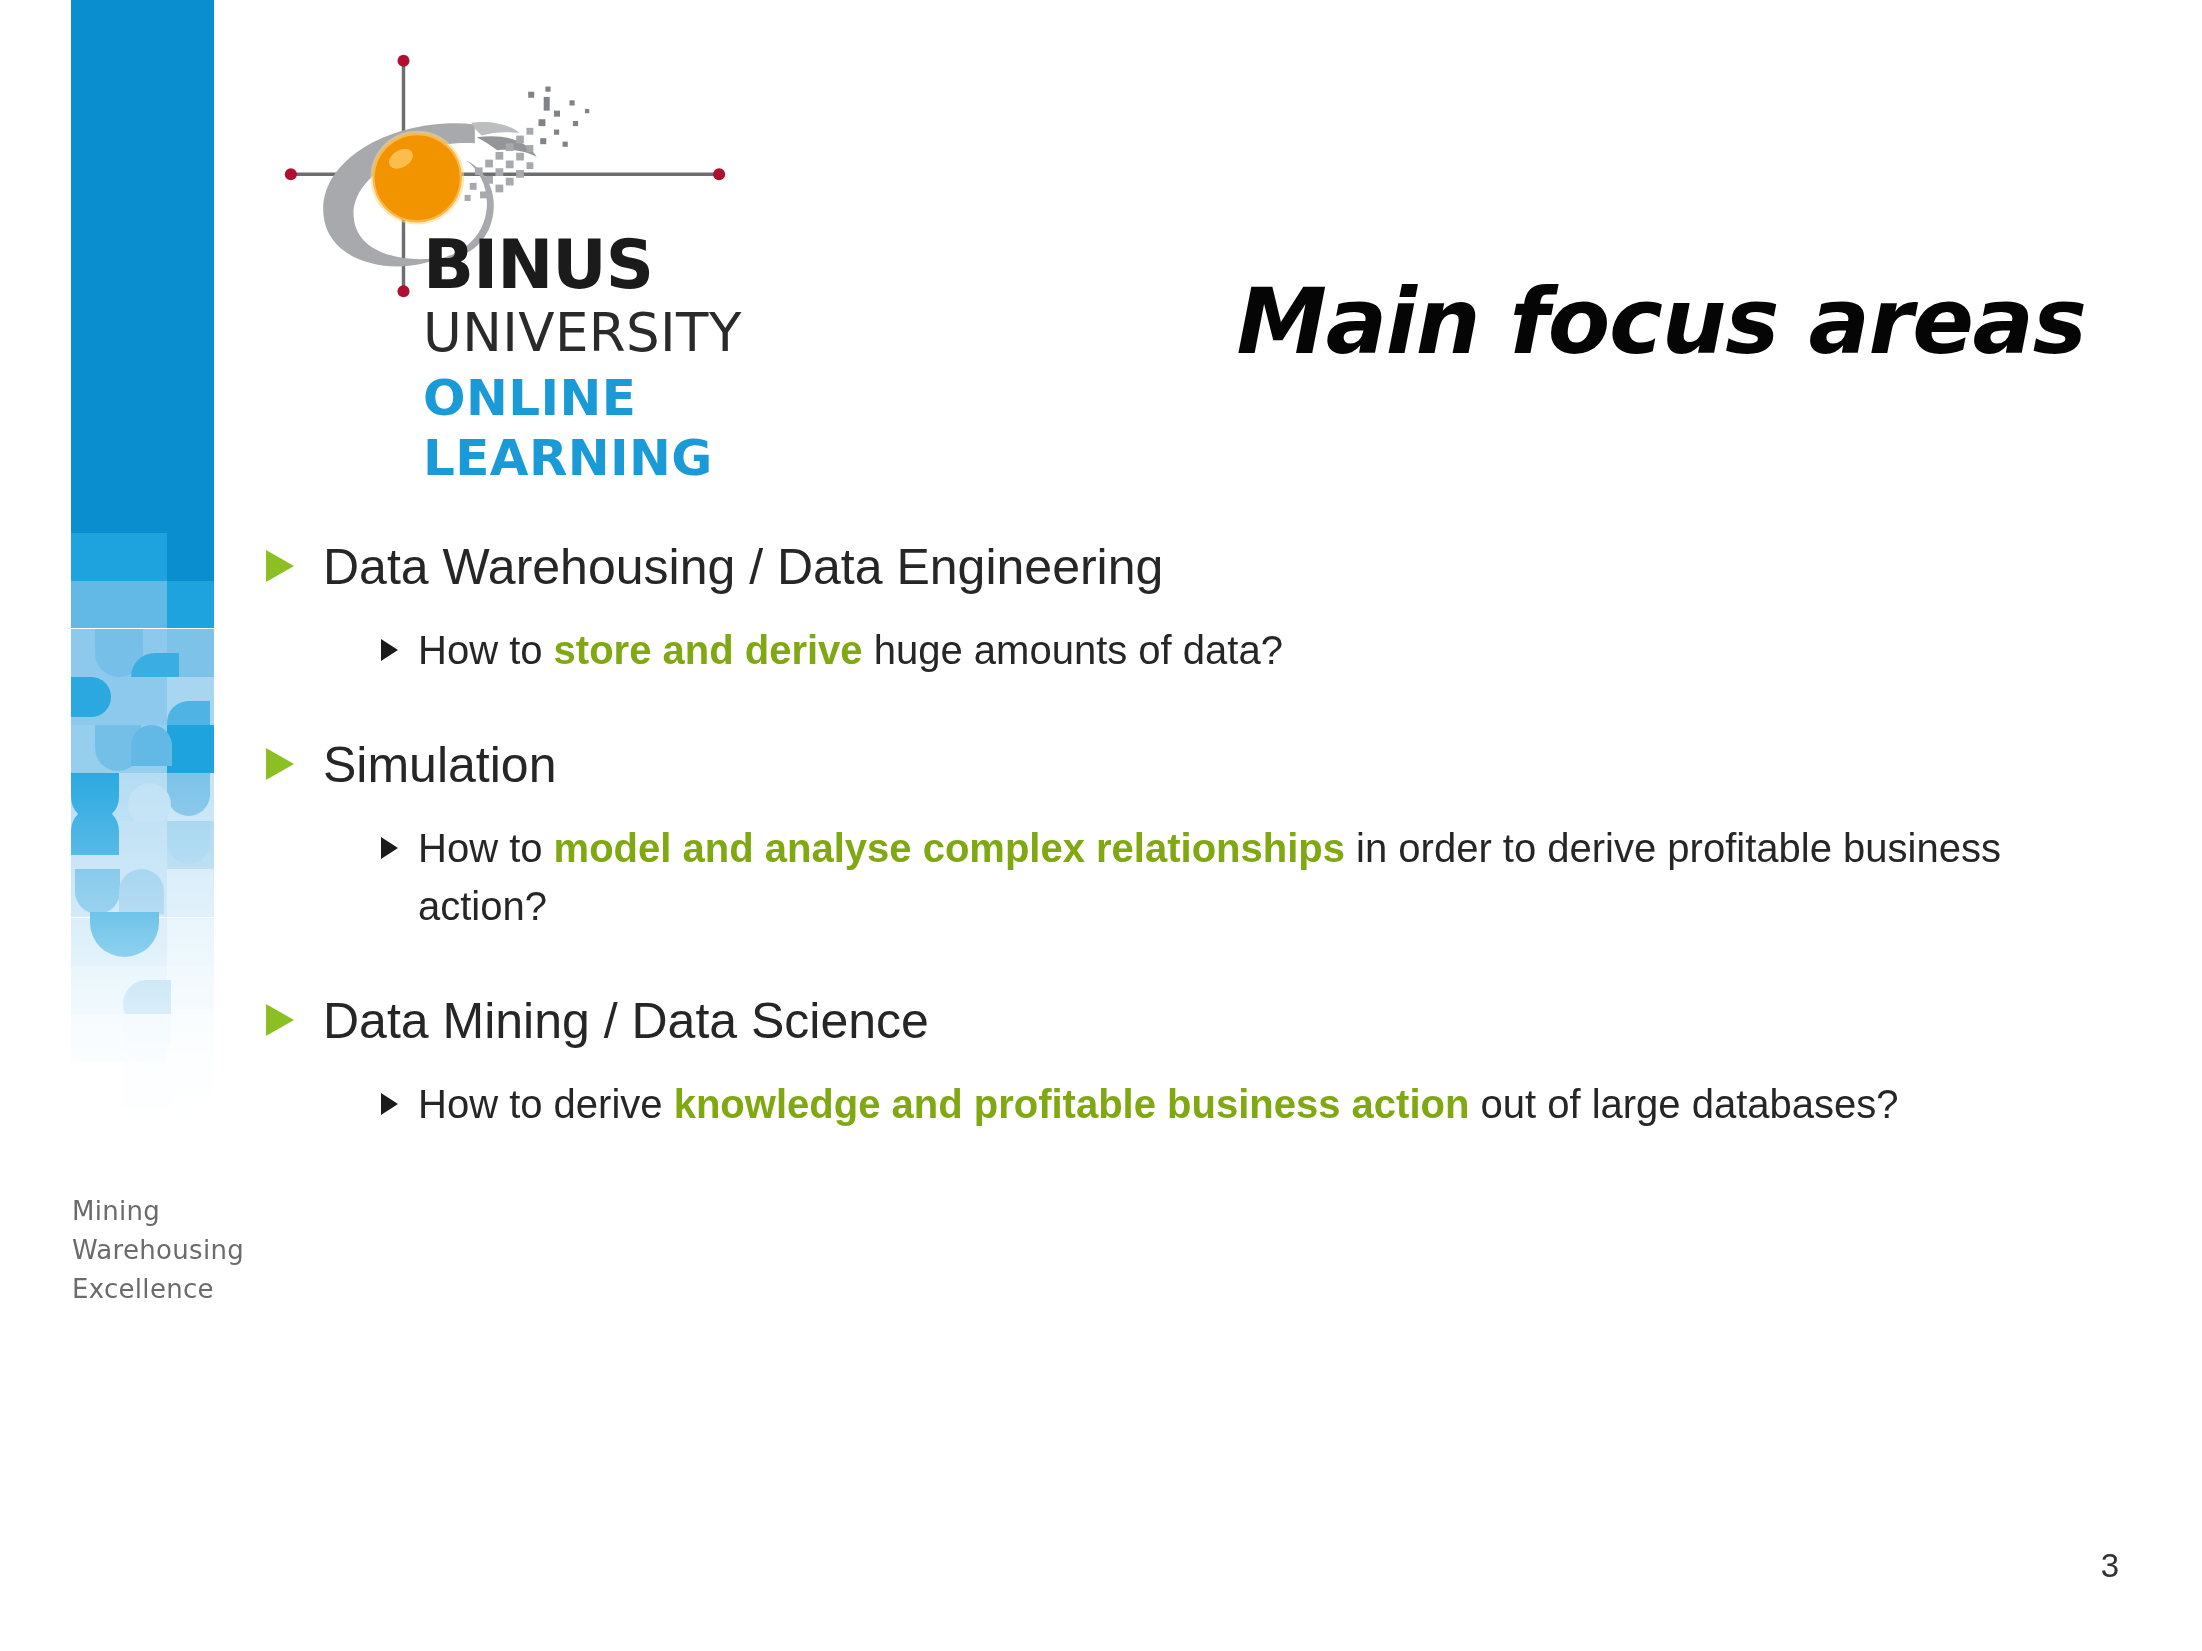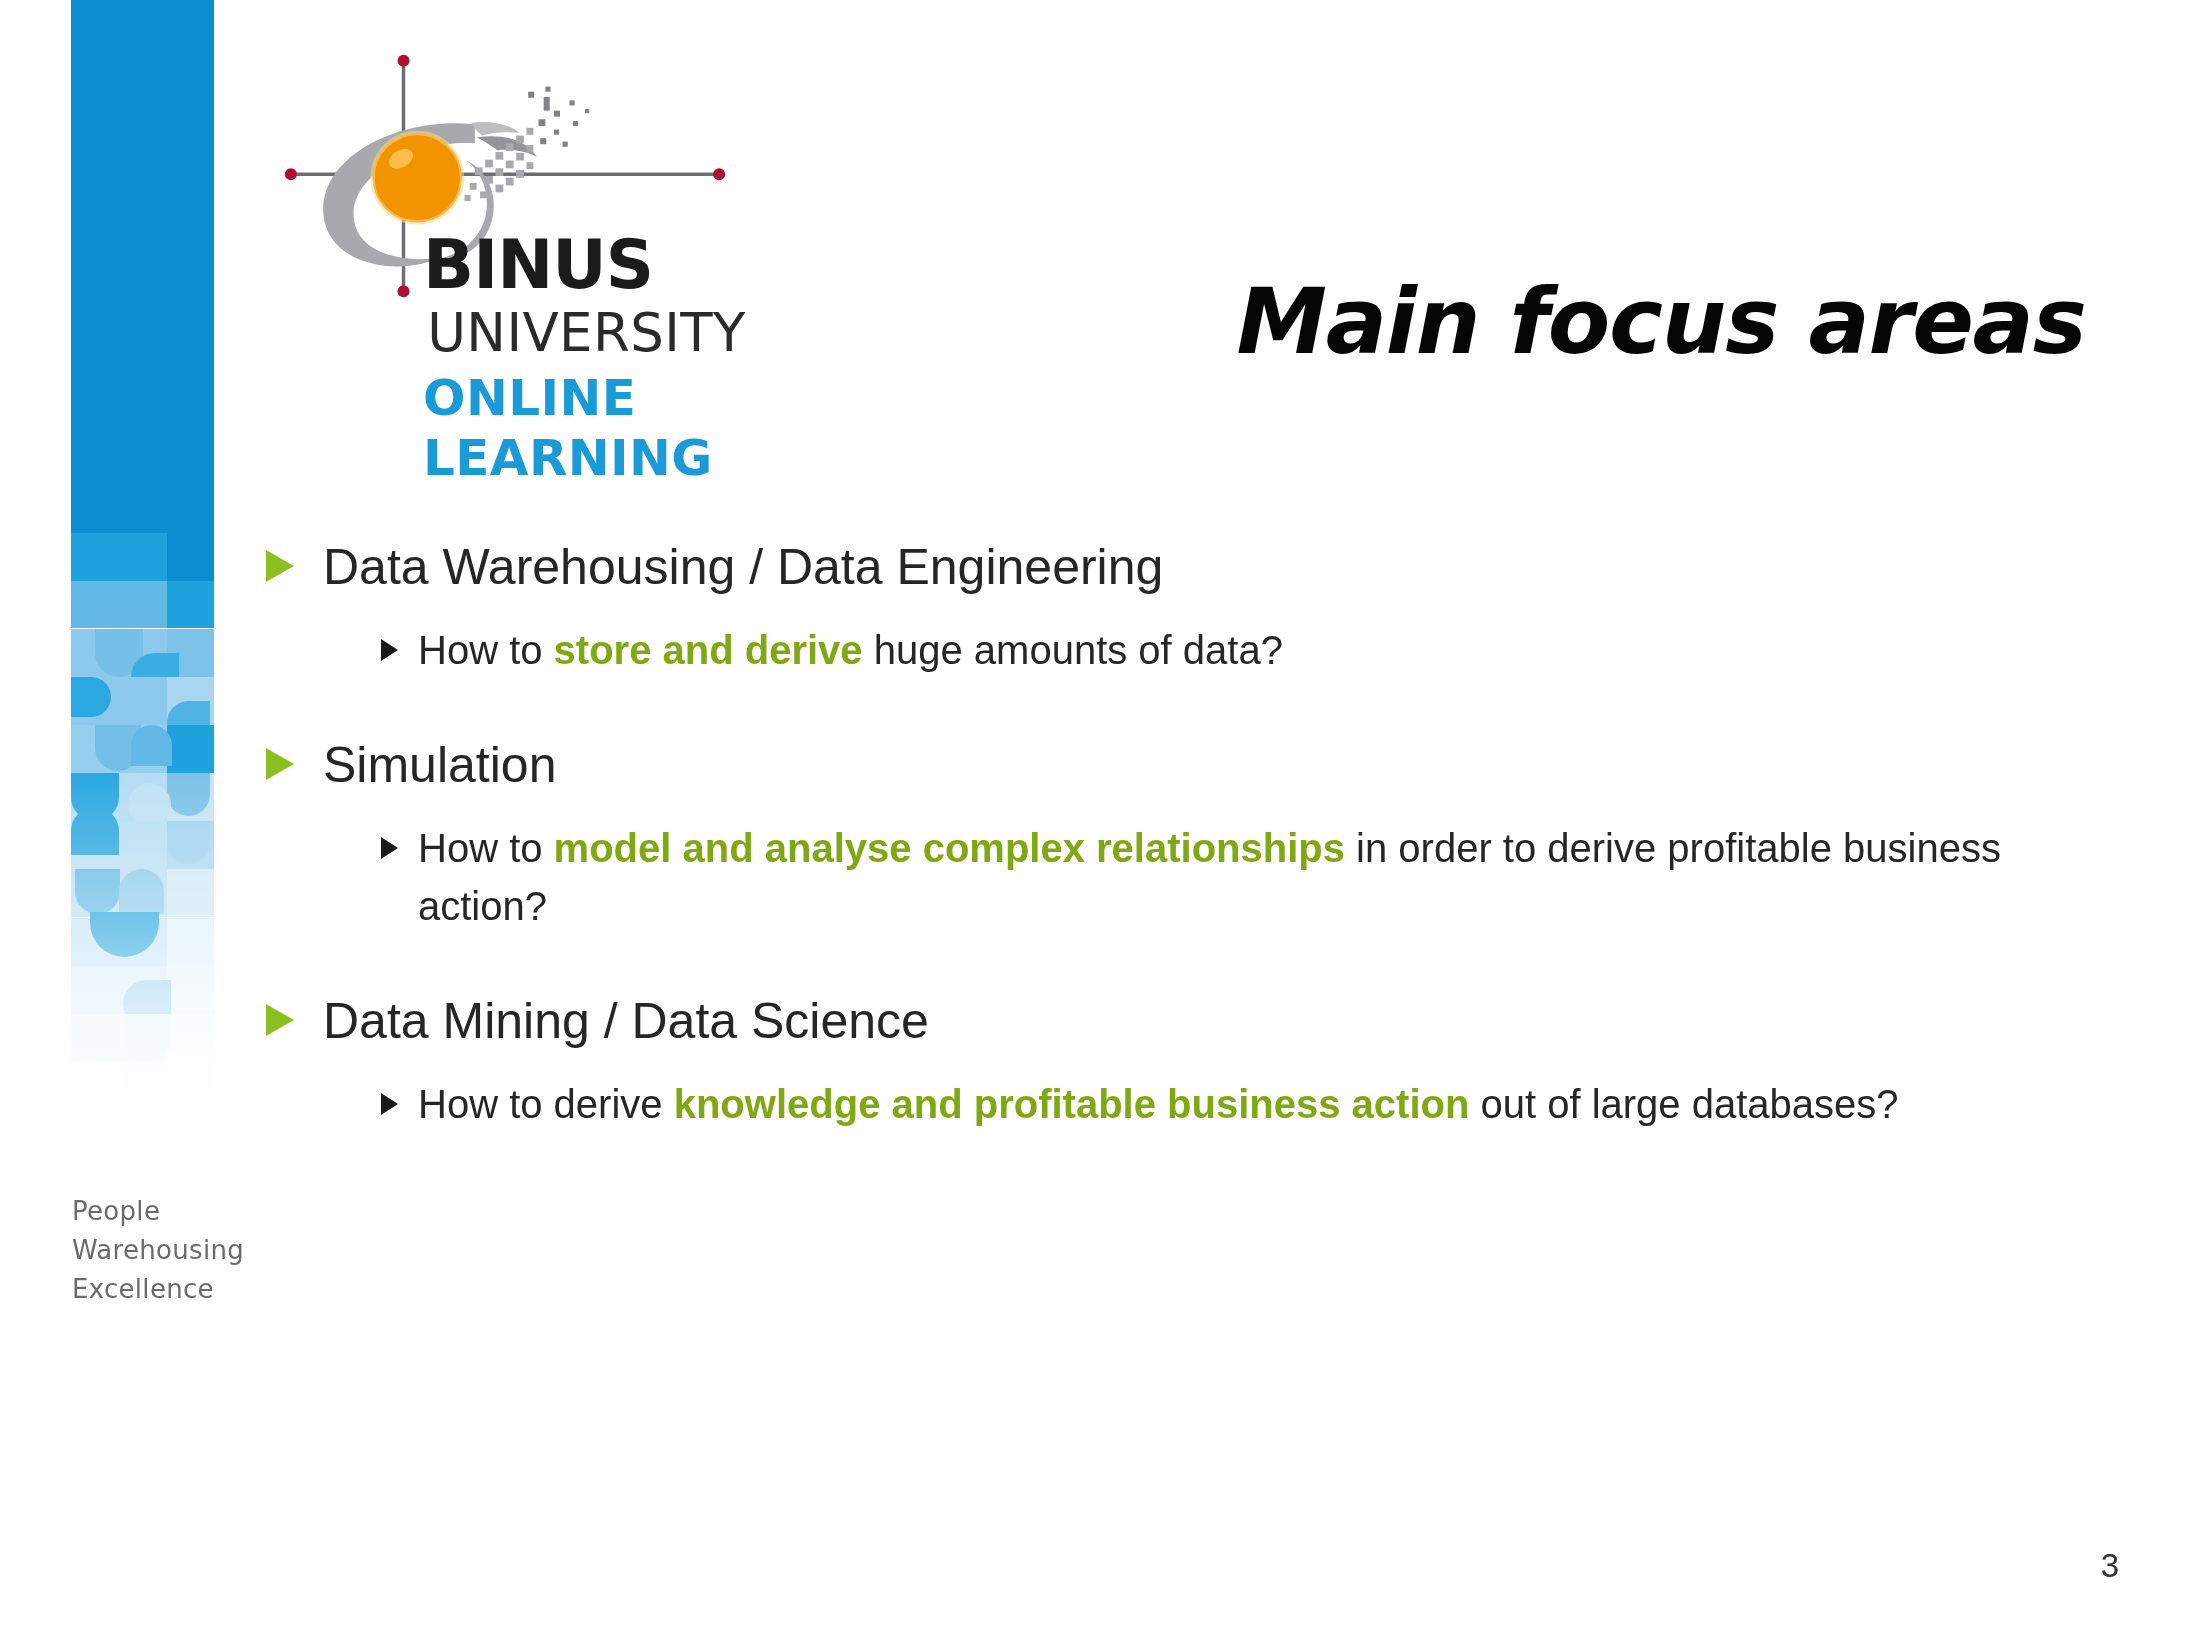--- a/index.html
+++ b/index.html
@@ -104,21 +104,20 @@
     letter-spacing: -0.9px;
   }
   .logo-university {
     font-family: "DejaVu Sans", sans-serif;
     font-weight: normal;
     font-size: 53px;
     line-height: 64px;
     color: #2a2a2a;
     letter-spacing: 0.4px;
     margin-top: 1.7px;
-    text-align: center;
   }
   .logo-online, .logo-learning {
     font-family: "DejaVu Sans", sans-serif;
     font-weight: bold;
     font-size: 50px;
     line-height: 60px;
     color: #1a9ad7;
     letter-spacing: 0.4px;
   }
   .logo-online { margin-top: 3.4px; }
@@ -262,21 +261,21 @@
       <div class="cell" style="left:96px;top:481px;width:47px;height:48px;background:#eef8fd;"></div>
       <div class="cell" style="left:52px;top:481px;width:48px;height:48px;background:#dcf0fa;border-radius:0 0 48px 48px;"></div>
 
       <div class="cell" style="left:52px;top:529px;width:48px;height:48px;background:#eaf6fd;"></div>
       <div class="cell" style="left:96px;top:529px;width:47px;height:48px;background:#f2fafe;border-radius:0 0 34px 34px;"></div>
     </div>
     <div class="sidebar-fade"></div>
   </div>
 
   <div class="tagline">
-    <div>People</div>
+    <div>Mining</div>
     <div>Warehousing</div>
     <div>Excellence</div>
   </div>
 
   <div class="logo">
     <svg class="logo-mark" viewBox="0 0 560 300" xmlns="http://www.w3.org/2000/svg">
 
       <line x1="26" y1="148" x2="520" y2="148" stroke="#6d6e71" stroke-width="4"></line>
       <circle cx="24" cy="148" r="7" fill="#B01030"></circle>
       <circle cx="522" cy="148" r="7" fill="#B01030"></circle>

